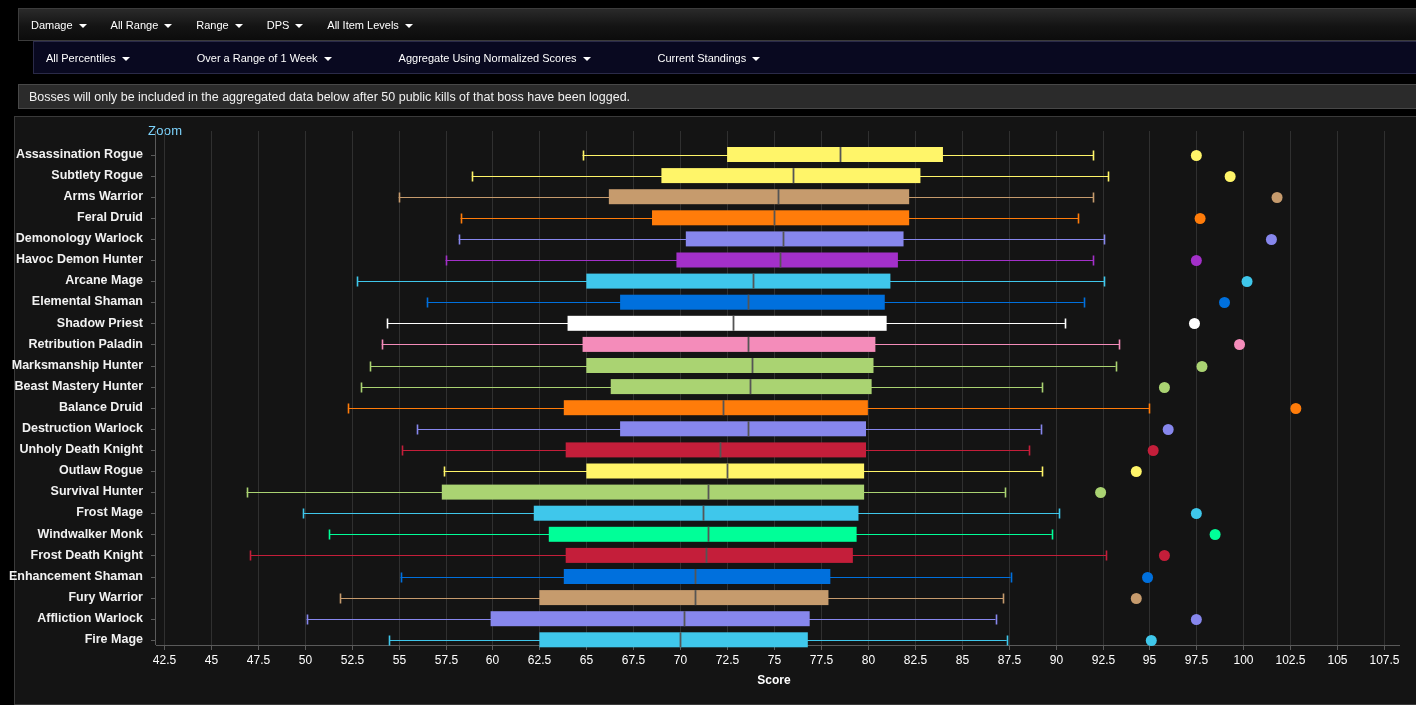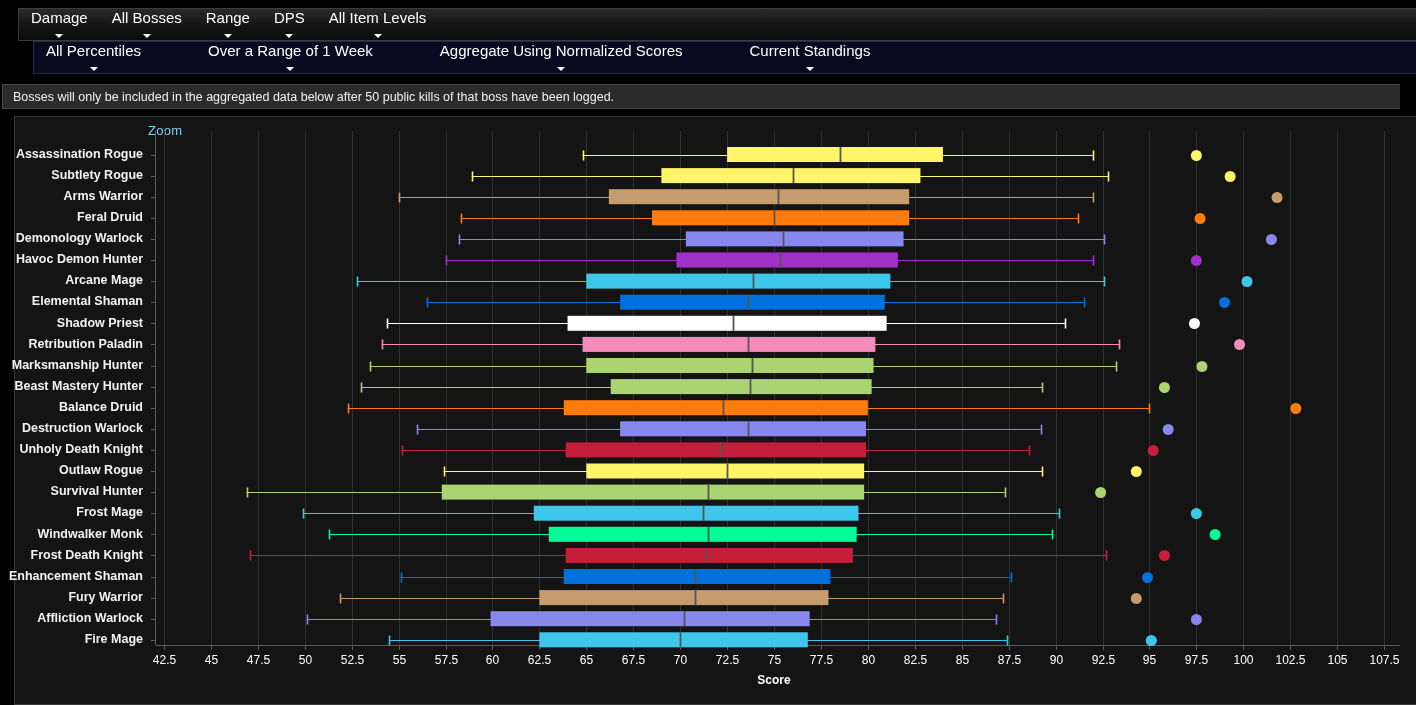--- a/index.html
+++ b/index.html
@@ -31,43 +31,42 @@
   }
   #toolbar-secondary {
     left: 33px; top: 41px; width: 1398px; height: 33px;
     background: #090920;
     border: 1px solid #2a2a48;
     border-right: none;
     gap: 43px;
   }
   .menu-item {
     color: #ffffff;
-    font-size: 15px;
+    font-size: 11px;
     padding: 0 12px;
     height: 100%;
     display: flex;
     align-items: center;
     gap: 6px;
     cursor: pointer;
     white-space: nowrap;
-    flex-direction: column;
   }
   .caret {
     width: 0; height: 0;
     border-left: 4px solid transparent;
     border-right: 4px solid transparent;
     border-top: 4px solid #ffffff;
     display: inline-block;
     margin-top: 2px;
   }
 
   
   #notice-bar {
     position: absolute;
-    left: 2px; top: 84px; width: 1398px; height: 25px;
+    left: 18px; top: 84px; width: 1398px; height: 25px;
     box-sizing: border-box;
     background: #2b2b2b;
     border: 1px solid #484848;
     border-right: none;
     display: flex;
     align-items: center;
     color: #f0f0f0;
     font-size: 12.5px;
     padding-left: 10px;
   }
@@ -125,21 +124,21 @@
 <body>
 
 <div id="root">
 
   <div class="toolbar" id="toolbar-primary">
       <div class="menu-item">
         <span>Damage</span>
         <span class="caret"></span>
       </div>
       <div class="menu-item">
-        <span>All Bosses</span>
+        <span>All Range</span>
         <span class="caret"></span>
       </div>
       <div class="menu-item">
         <span>Range</span>
         <span class="caret"></span>
       </div>
       <div class="menu-item">
         <span>DPS</span>
         <span class="caret"></span>
       </div>

